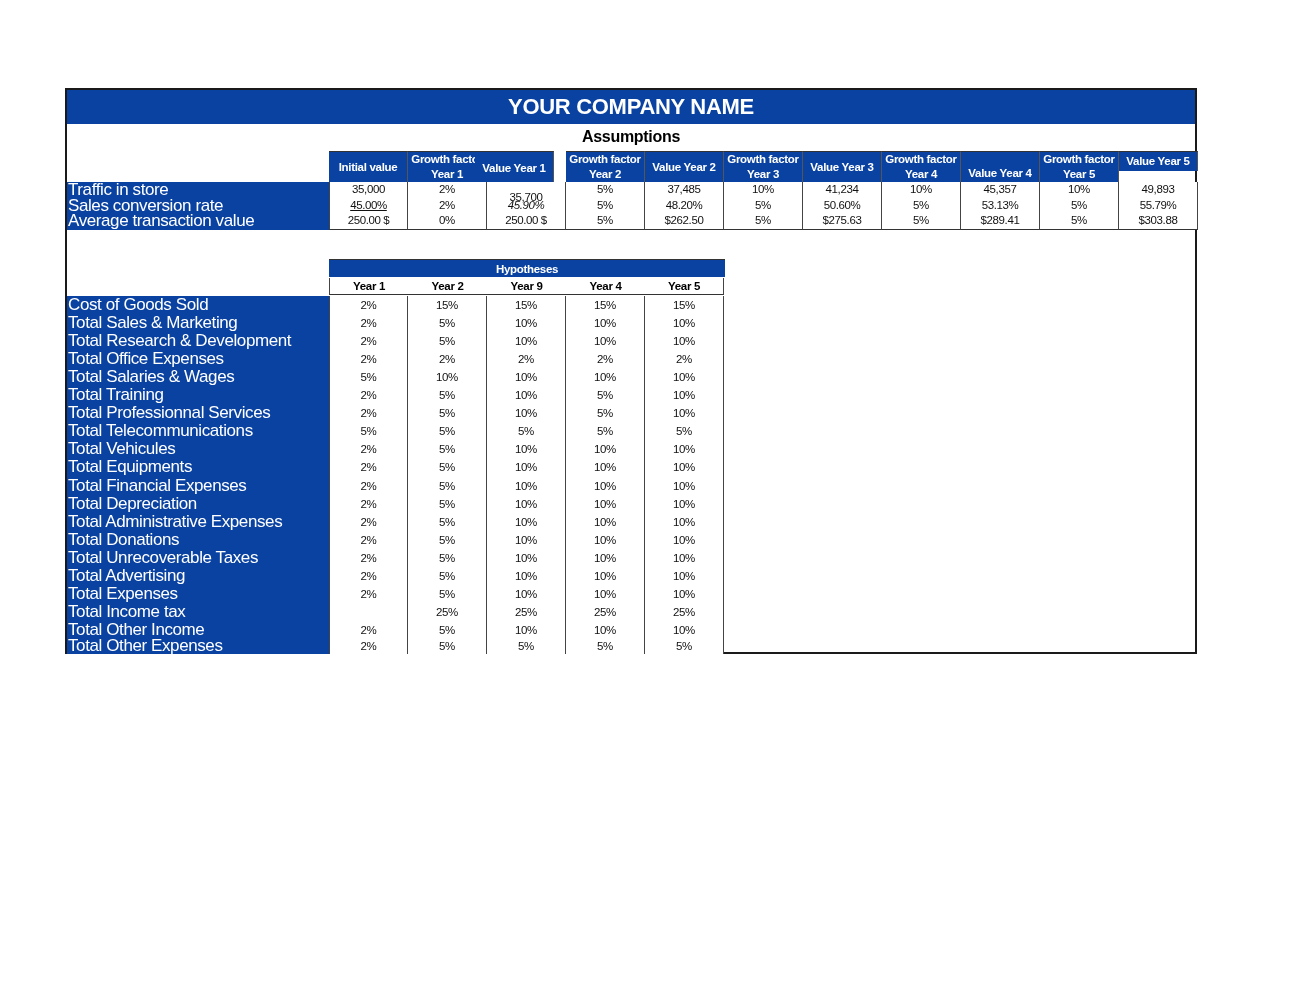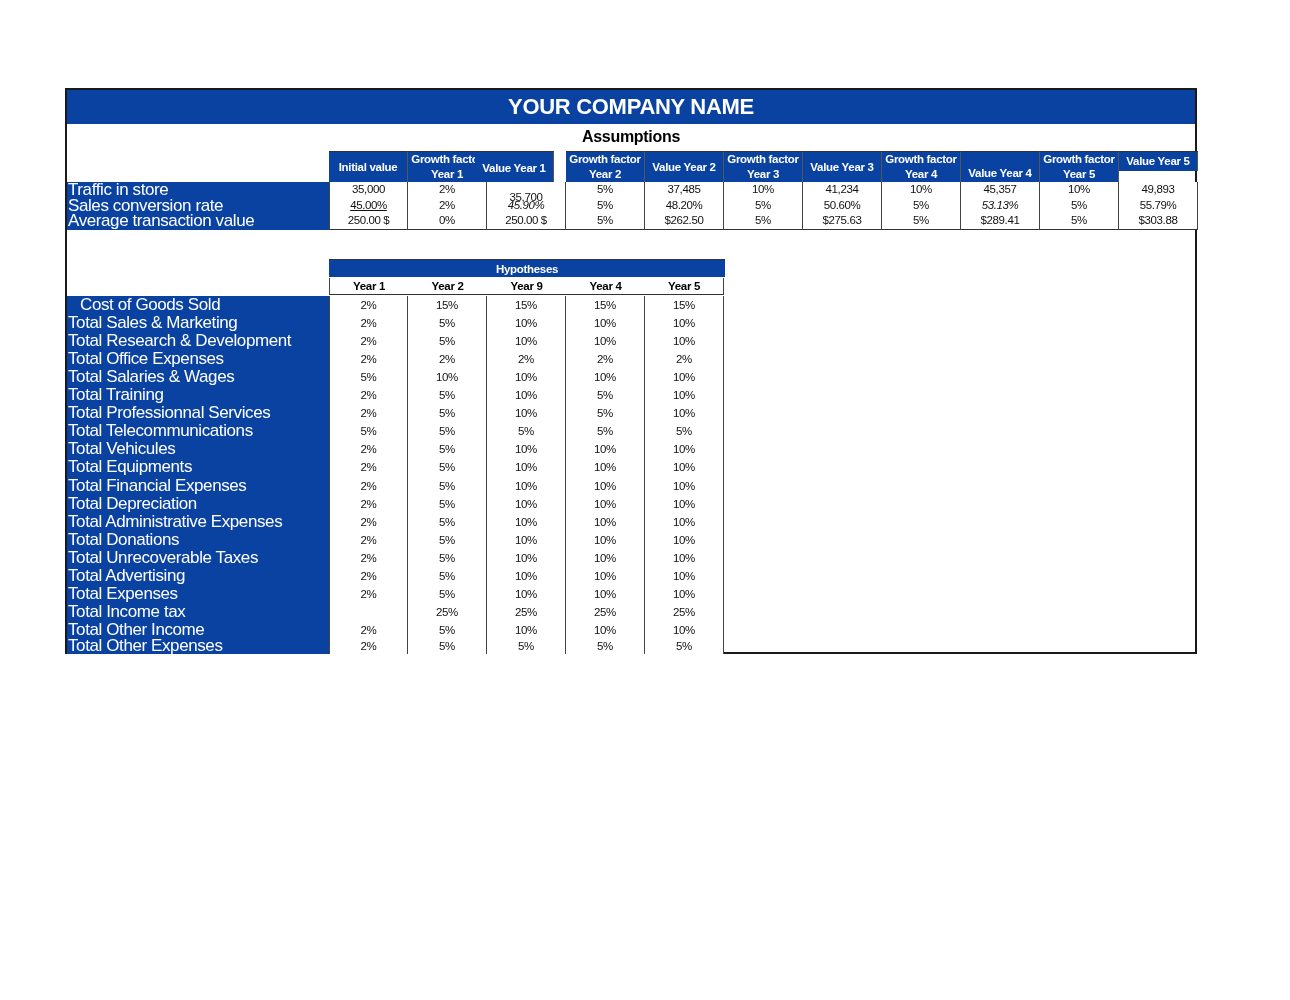--- a/index.html
+++ b/index.html
@@ -88,21 +88,21 @@
         <div class="val" style="top: 15.5px; line-height: 15.5px;">50.60%</div>
         <div class="val" style="top: 31px; line-height: 15.5px;">$275.63</div>
       </div>
       <div class="cell vcol" style="left: 815px; top: 92px; width: 79px; height: 47.5px; border-left: none; border-bottom: 1px solid rgb(51, 51, 51);">
         <div class="val" style="top: 0px; line-height: 15.5px;">10%</div>
         <div class="val" style="top: 15.5px; line-height: 15.5px;">5%</div>
         <div class="val" style="top: 31px; line-height: 15.5px;">5%</div>
       </div>
       <div class="cell vcol" style="left: 894px; top: 92px; width: 79px; height: 47.5px; border-left: none; border-bottom: 1px solid rgb(51, 51, 51);">
         <div class="val" style="top: 0px; line-height: 15.5px;">45,357</div>
-        <div class="val" style="top: 15.5px; line-height: 15.5px; font-style: italic;">53.13%</div>
+        <div class="val" style="top: 15.5px; line-height: 15.5px;">53.13%</div>
         <div class="val" style="top: 31px; line-height: 15.5px;">$289.41</div>
       </div>
       <div class="cell vcol" style="left: 973px; top: 92px; width: 79px; height: 47.5px; border-left: none; border-bottom: 1px solid rgb(51, 51, 51);">
         <div class="val" style="top: 0px; line-height: 15.5px;">10%</div>
         <div class="val" style="top: 15.5px; line-height: 15.5px;">5%</div>
         <div class="val" style="top: 31px; line-height: 15.5px;">5%</div>
       </div>
       <div class="cell vcol" style="left: 1052px; top: 92px; width: 79px; height: 47.5px; border-left: none; border-bottom: 1px solid rgb(51, 51, 51);">
         <div class="val" style="top: 0px; line-height: 15.5px;">49,893</div>
         <div class="val" style="top: 15.5px; line-height: 15.5px;">55.79%</div>
@@ -111,21 +111,21 @@
     </div>
 
   <div id="hyp">
       <div class="cell hyp-title" style="left: 262px; top: 169px; width: 396px; height: 18px; border-top: 1px solid rgb(51, 51, 51);">Hypotheses</div>
       <div class="cell yr-hdr" style="left: 262px; top: 188px; width: 79px; height: 17px; border-left: 1px solid rgb(68, 68, 68); border-right: none;">Year 1</div>
       <div class="cell yr-hdr" style="left: 341px; top: 188px; width: 79px; height: 17px; border-left: none; border-right: none;">Year 2</div>
       <div class="cell yr-hdr" style="left: 420px; top: 188px; width: 79px; height: 17px; border-left: none; border-right: none;">Year 9</div>
       <div class="cell yr-hdr" style="left: 499px; top: 188px; width: 79px; height: 17px; border-left: none; border-right: none;">Year 4</div>
       <div class="cell yr-hdr" style="left: 578px; top: 188px; width: 79px; height: 17px; border-left: none; border-right: 1px solid rgb(68, 68, 68);">Year 5</div>
       <div class="cell label-col" style="left: 0px; top: 206px; width: 262px; height: 358px;"></div>
-      <div class="label" style="top: 206px; left: 1px; line-height: 18.05px; padding-left: 12px;">Cost of Goods Sold</div>
+      <div class="label" style="top: 206px; left: 1px; line-height: 18.05px;">Cost of Goods Sold</div>
       <div class="label" style="top: 224.05px; left: 1px; line-height: 18.05px;">Total Sales &amp; Marketing</div>
       <div class="label" style="top: 242.1px; left: 1px; line-height: 18.05px;">Total Research &amp; Development</div>
       <div class="label" style="top: 260.15px; left: 1px; line-height: 18.05px;">Total Office Expenses</div>
       <div class="label" style="top: 278.2px; left: 1px; line-height: 18.05px;">Total Salaries &amp; Wages</div>
       <div class="label" style="top: 296.25px; left: 1px; line-height: 18.05px;">Total Training</div>
       <div class="label" style="top: 314.3px; left: 1px; line-height: 18.05px;">Total Professionnal Services</div>
       <div class="label" style="top: 332.35px; left: 1px; line-height: 18.05px;">Total Telecommunications</div>
       <div class="label" style="top: 350.4px; left: 1px; line-height: 18.05px;">Total Vehicules</div>
       <div class="label" style="top: 368.45px; left: 1px; line-height: 18.05px;">Total Equipments</div>
       <div class="label" style="top: 386.5px; left: 1px; line-height: 18.05px;">Total Financial Expenses</div>

